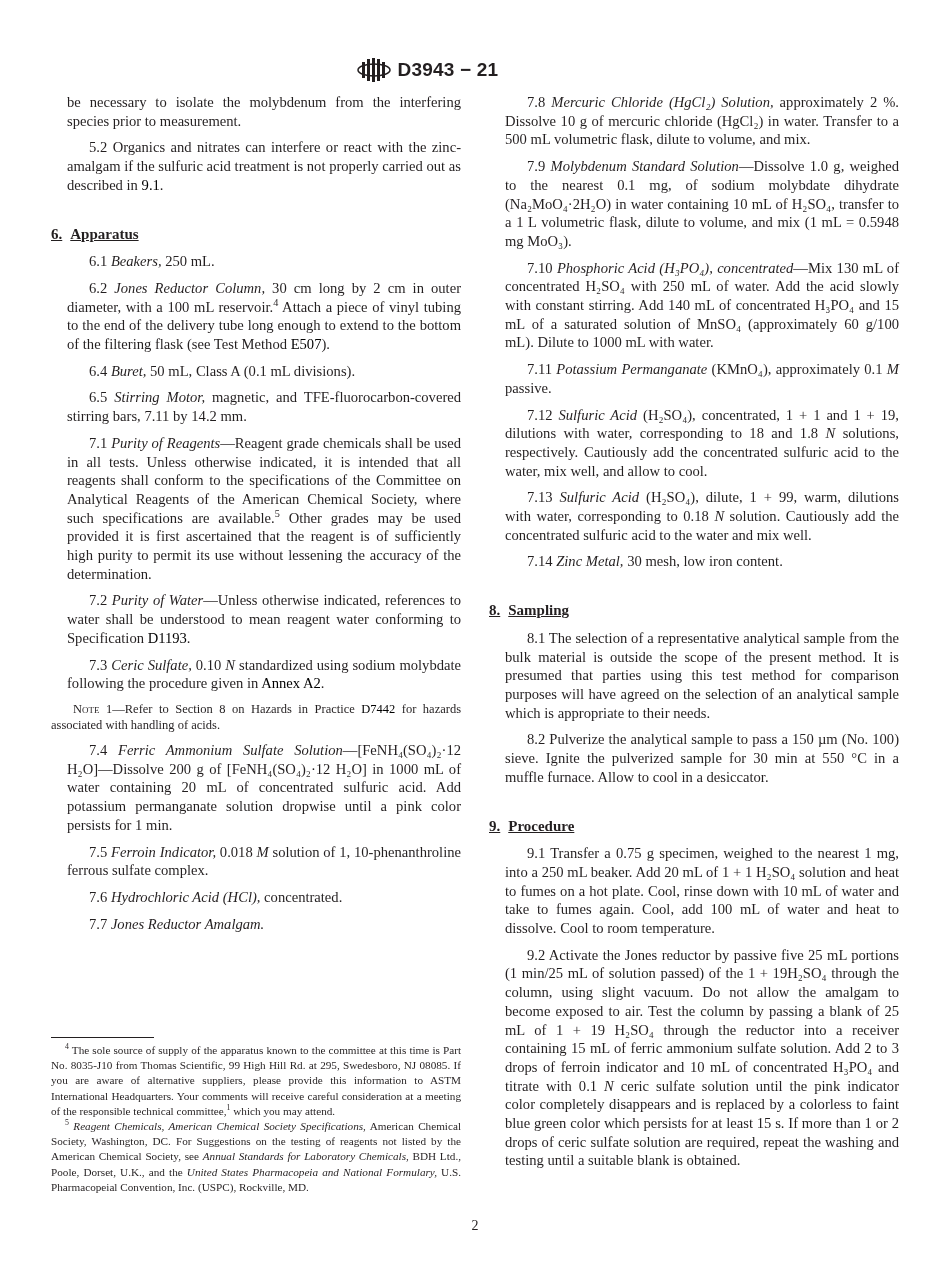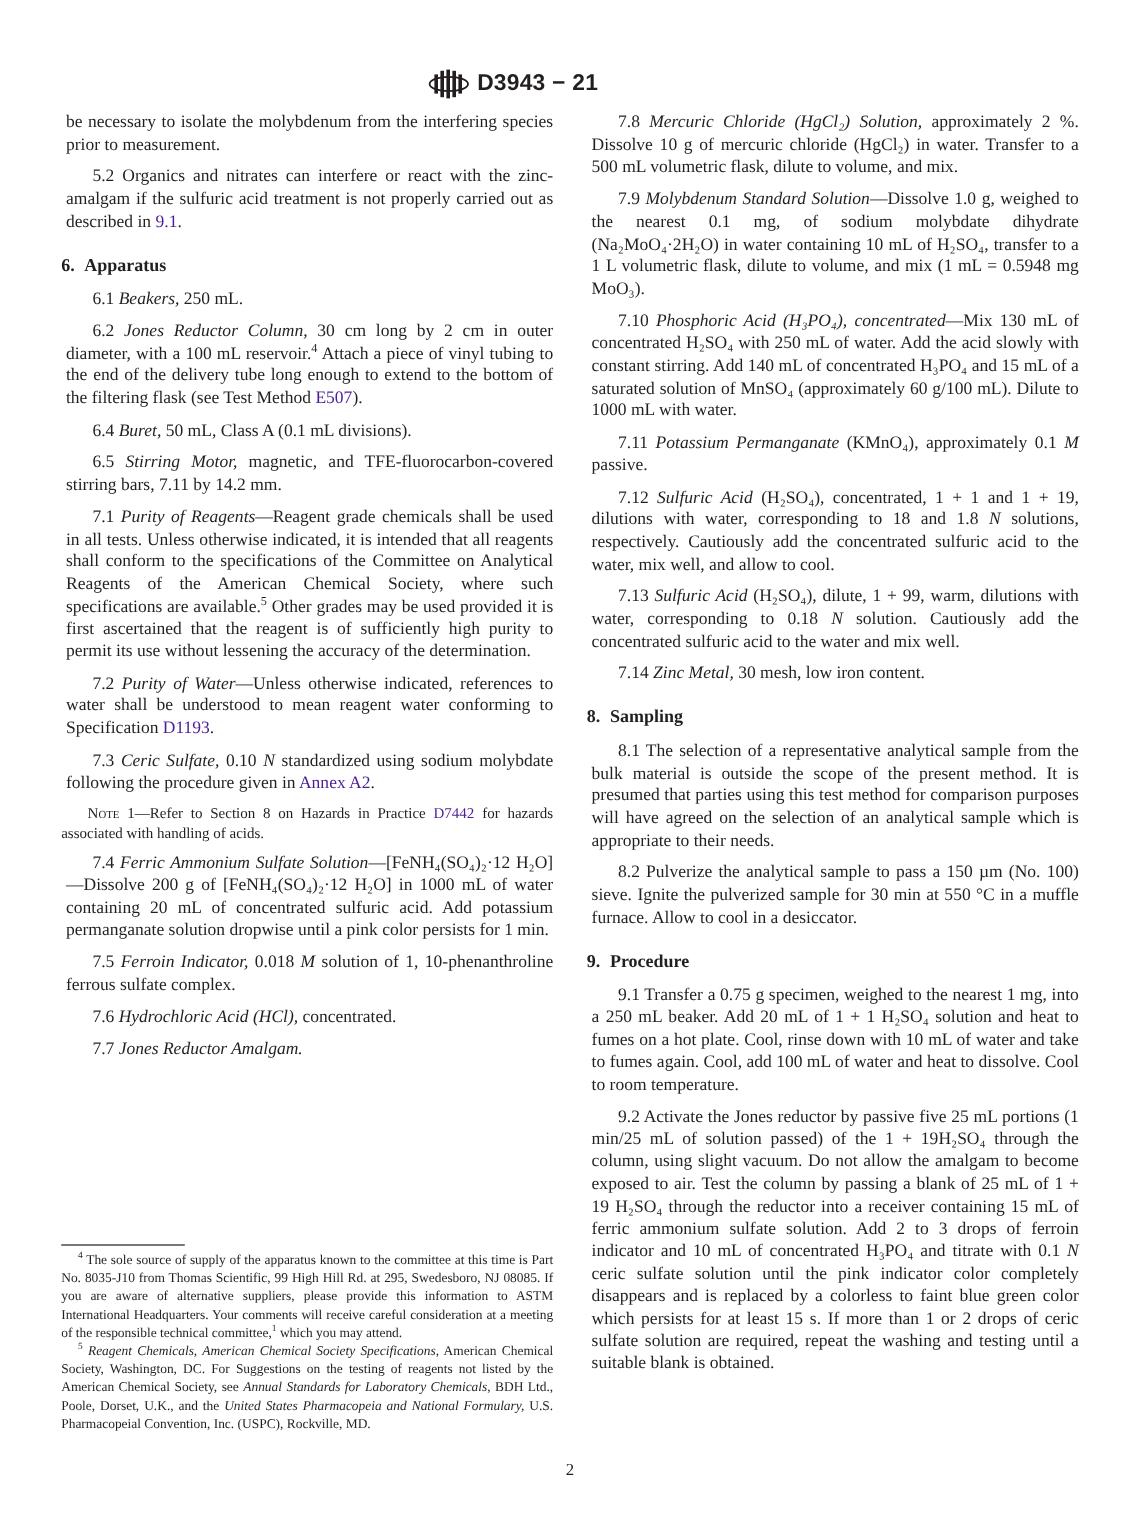--- a/index.html
+++ b/index.html
@@ -5,26 +5,26 @@
   html, body { margin:0; padding:0; background:#ffffff; }
   body { width:950px; height:1272px; position:relative; overflow:hidden;
          font-family:"Liberation Serif", "DejaVu Serif", serif; color:#231f20; }
   .header { position:absolute; top:56px; left:0; width:854px; text-align:center; }
   .header-inner { display:inline-flex; align-items:center; gap:6px; }
   .logo { width:36px; height:28px; }
   .doc-id { font-family:"Liberation Sans", "DejaVu Sans", sans-serif; font-weight:bold; font-size:19px; letter-spacing:0.2px; }
   .col { position:absolute; top:93px; width:410px; font-size:14.6px; line-height:18.7px; text-align:justify; }
   .col.left { left:51px; }
   .col.right { left:489px; }
-  p { margin:0 0 8px 4px; text-indent:22px; }
+  p { margin:0 0 8px 16px; text-indent:22px; }
   p.noind { text-indent:0; }
-  h2 { font-size:15px; font-weight:bold; margin:18px 0 9px 0; }
+  h2 { font-size:15px; font-weight:bold; margin:30px 0 9px 0;text-decoration:underline; }
   h2 .num { margin-right:8px; }
   .it { font-style:italic; }
-  .link { color:#4c1d95; }
+  .link { color:#000000; }
   .note { font-size:12.5px; line-height:16px; margin:0 0 8px 0; text-indent:22px; }
   .note .sc { font-variant:small-caps; }
   sub, sup { font-size:70%; line-height:0; }
   .fn-rule { position:absolute; left:51px; top:1037px; width:103px; border-top:1px solid #231f20; }
   .footnotes { position:absolute; left:51px; top:1043px; width:410px; font-size:11.2px; line-height:15.2px; text-align:justify; }
   .footnotes p { margin:0; text-indent:14px; }
   .page-num { position:absolute; top:1218px; left:0; width:950px; text-align:center; font-size:14px; }
 </style>
 </head>
 <body>

